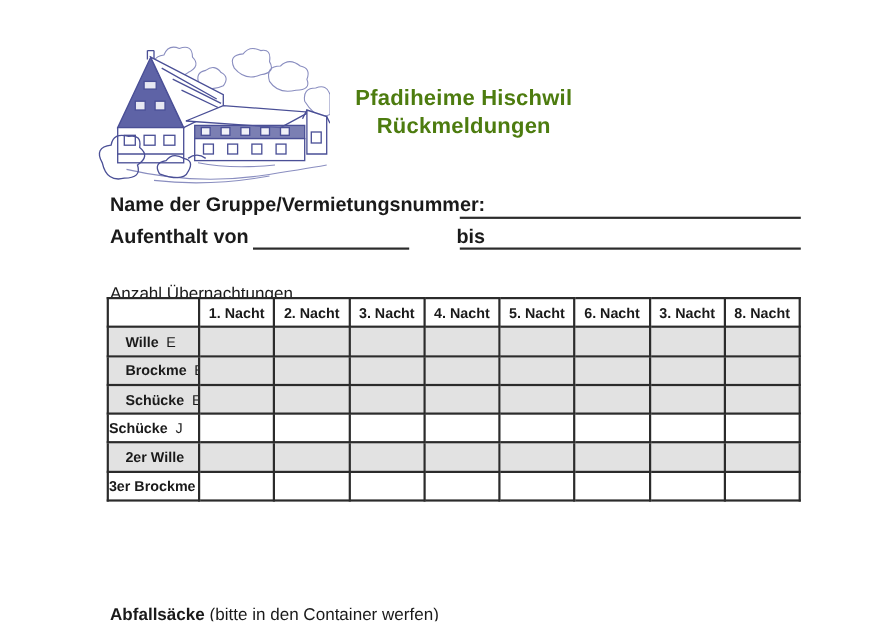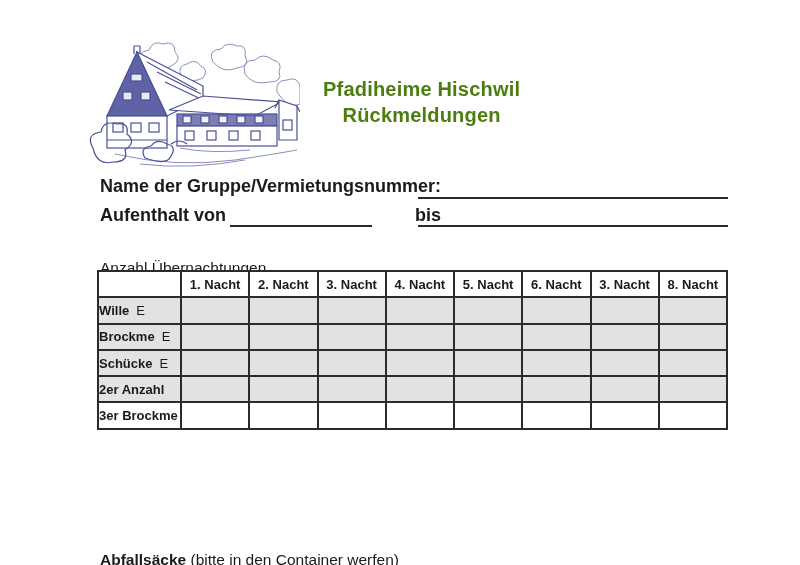--- a/index.html
+++ b/index.html
@@ -30,21 +30,21 @@
   }
   table.nights th, table.nights td {
     border:2px solid #2b2b2b; height:24.3px; padding:0;
     font-size:13px; overflow:hidden;
   }
   table.nights th { font-weight:bold; text-align:center; background:#ffffff; }
   table.nights col.label-col { width:83px; }
   td.row-label { text-align:left; padding-left:8px; font-size:12.5px; white-space:nowrap; }
   td.row-label .rn { font-weight:bold; }
   td.row-label .rs { font-weight:normal; margin-left:7px; }
-  tr.shaded td { background:#e2e2e2; }
+  tr.shaded td { background:#e2e2e2;padding-left:15px; }
   .footer-line { position:absolute; left:100px; top:551px; font-size:15.5px; white-space:nowrap; }
   .footer-line .lead { font-weight:bold; }
 </style>
 </head>
 <body>
 
 <div class="page">
 
   <div class="sketch">
     <svg width="215" height="132" viewBox="0 0 215 132" fill="none" xmlns="http://www.w3.org/2000/svg">
@@ -169,22 +169,33 @@
           <td class="row-label"><span class="rn">Schücke</span><span class="rs">E</span></td>
           <td></td>
           <td></td>
           <td></td>
           <td></td>
           <td></td>
           <td></td>
           <td></td>
           <td></td>
         </tr>
-        <tr class="shaded">
-          <td class="row-label"><span class="rn">2er Anzahl</span></td>
+        <tr>
+          <td class="row-label"><span class="rn">Schücke</span><span class="rs">J</span></td>
+          <td></td>
+          <td></td>
+          <td></td>
+          <td></td>
+          <td></td>
+          <td></td>
+          <td></td>
+          <td></td>
+        </tr>
+        <tr class="shaded">
+          <td class="row-label"><span class="rn">2er Wille</span></td>
           <td></td>
           <td></td>
           <td></td>
           <td></td>
           <td></td>
           <td></td>
           <td></td>
           <td></td>
         </tr>
         <tr>

